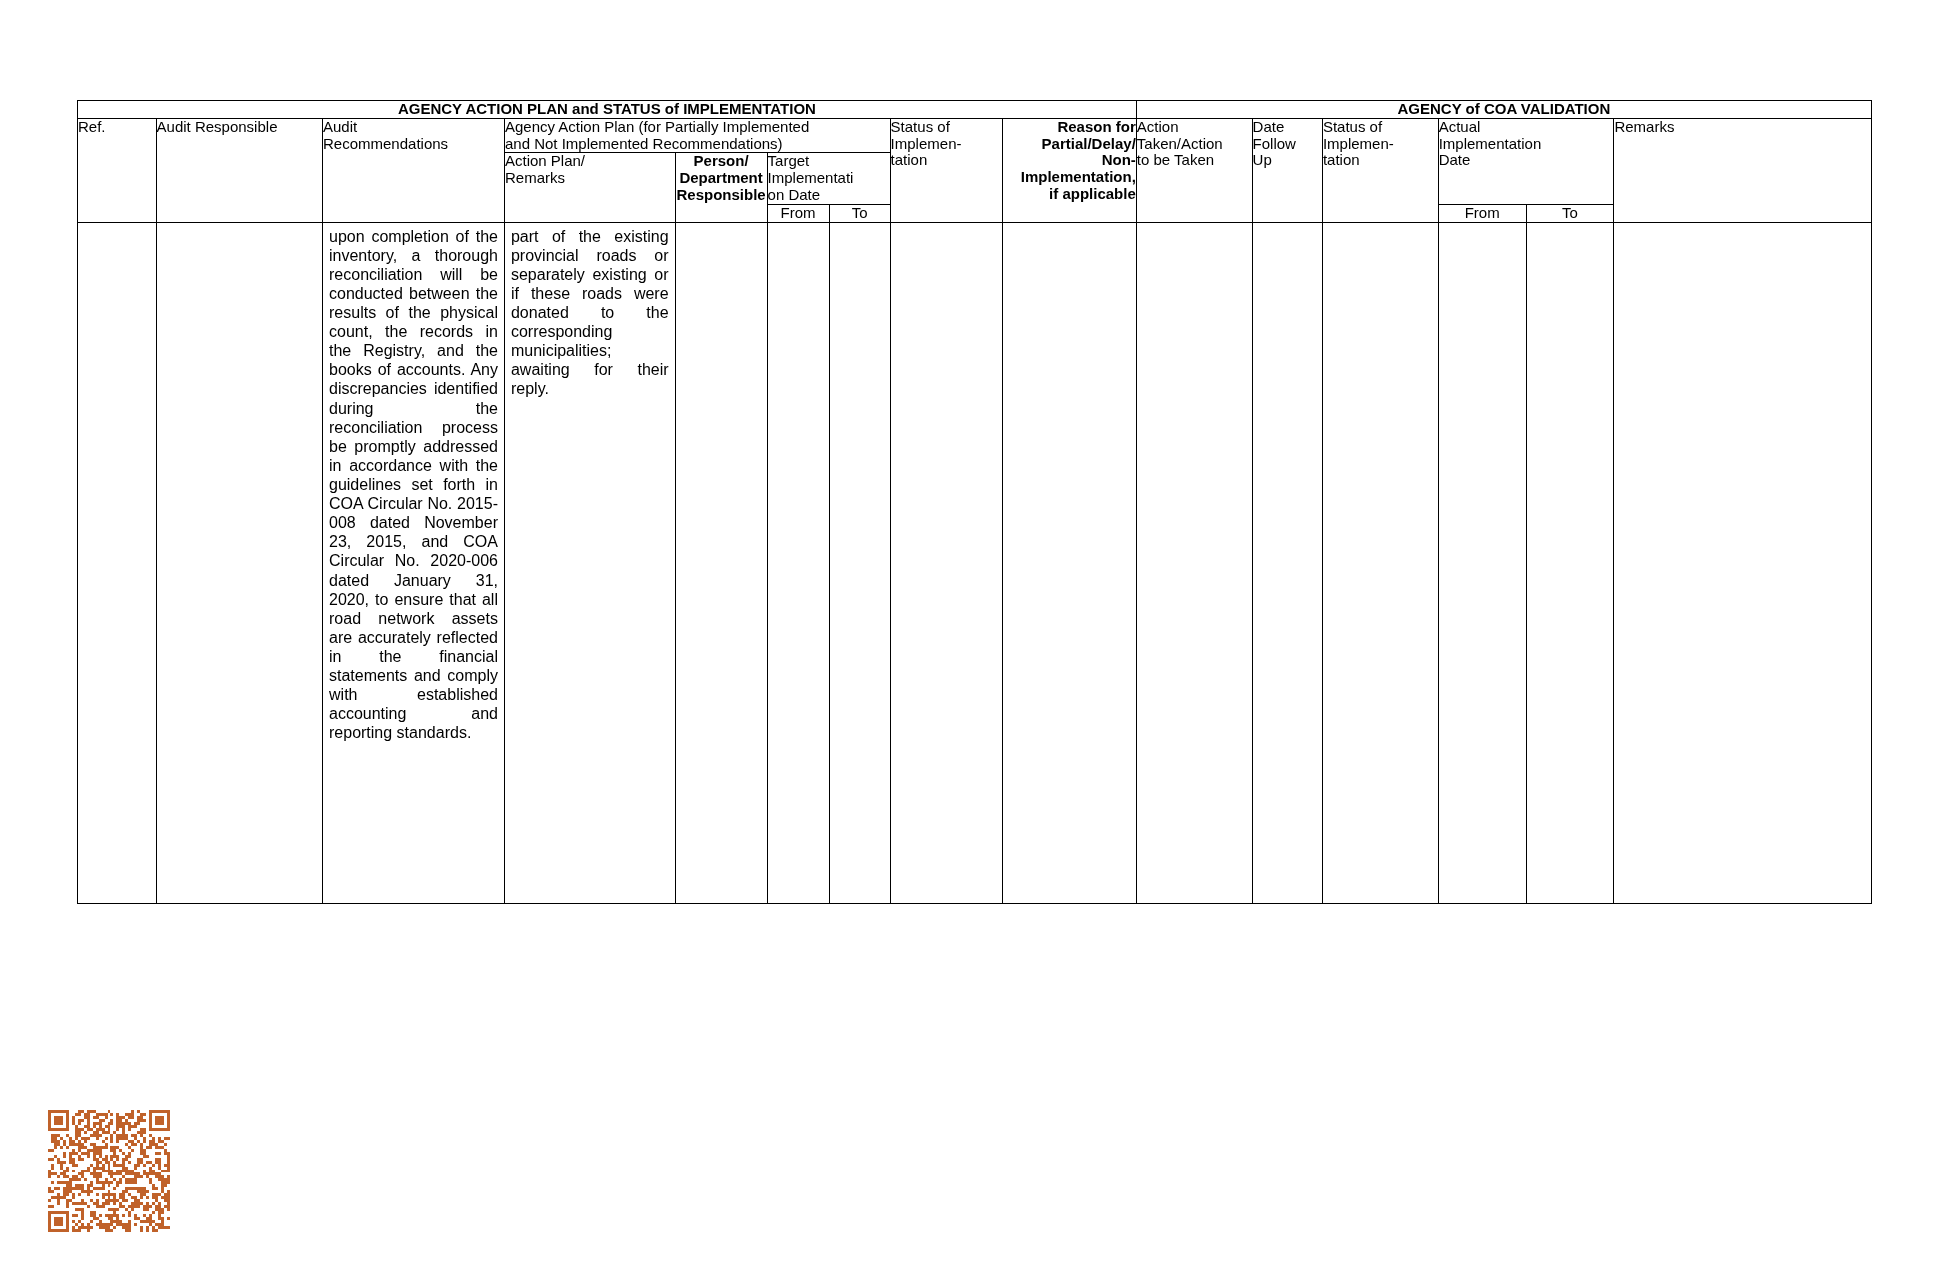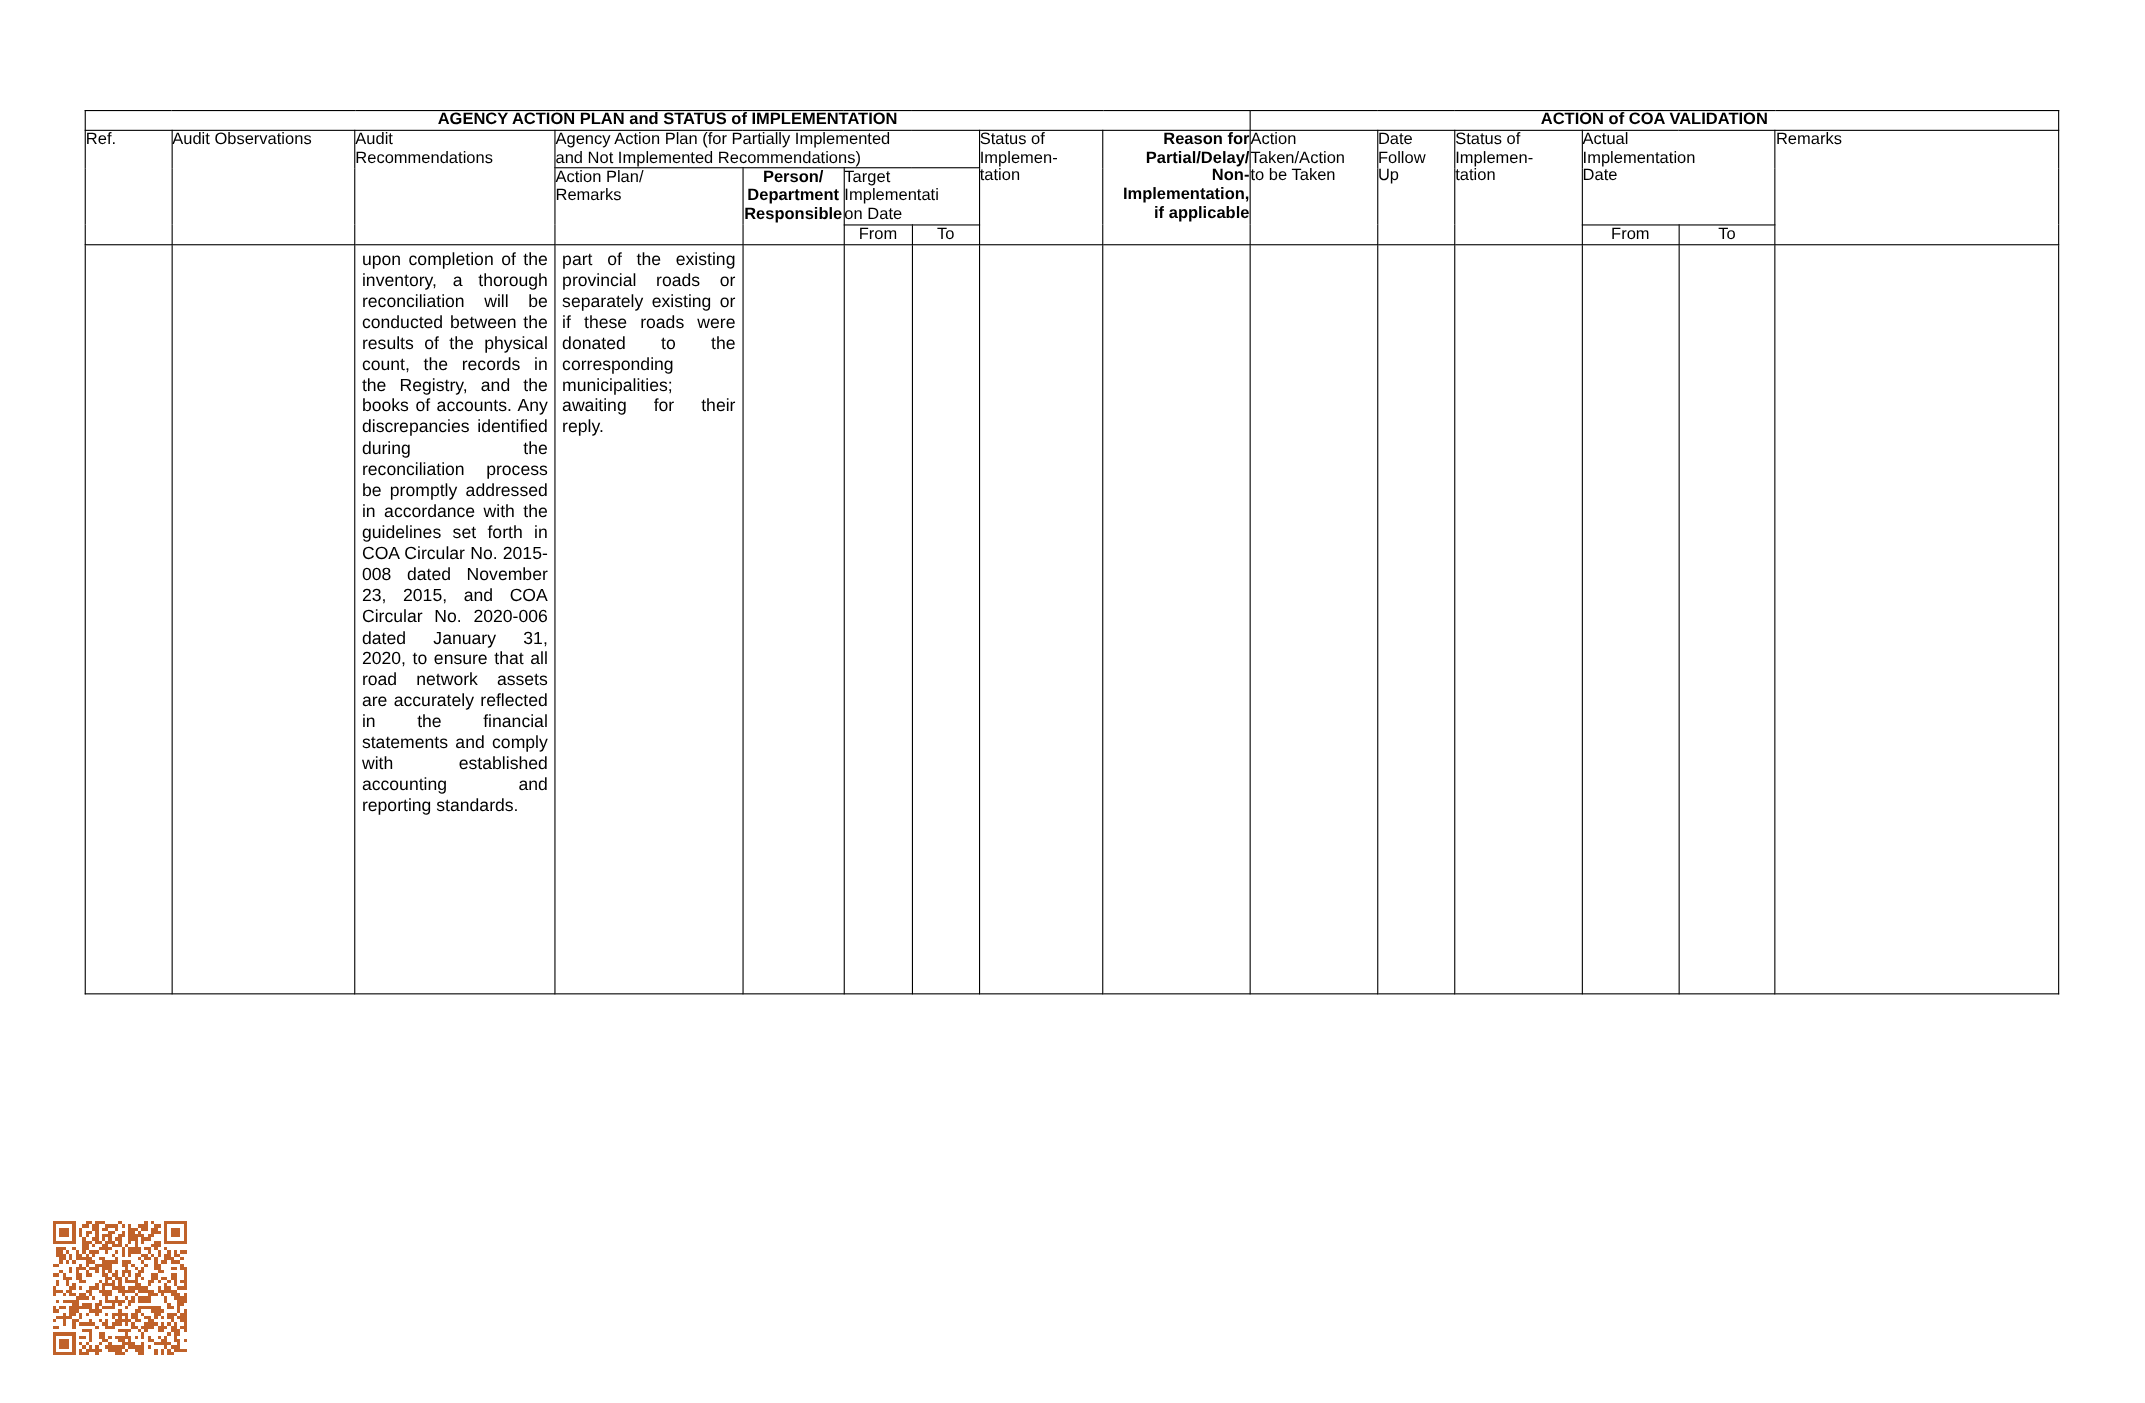--- a/index.html
+++ b/index.html
@@ -126,26 +126,26 @@
       <col style="width:68px">
       <col style="width:112px">
       <col style="width:85px">
       <col style="width:85px">
       <col style="width:249px">
     </colgroup>
 
     <tbody>
         <tr>
       <td class="hdr-band" colspan="9">AGENCY ACTION PLAN and STATUS of IMPLEMENTATION</td>
-      <td class="hdr-band" colspan="6">ACTION of COA VALIDATION</td>
+      <td class="hdr-band" colspan="6">AGENCY of COA VALIDATION</td>
     </tr>
 
     <tr>
       <td class="hdr" rowspan="4"><span>Ref.</span></td>
-      <td class="hdr" rowspan="4"><span>Audit Observations</span></td>
+      <td class="hdr" rowspan="4"><span>Audit Responsible</span></td>
       <td class="hdr" rowspan="4">Audit<br>Recommendations</td>
       <td class="hdr" colspan="4">Agency Action Plan (for Partially Implemented<br>and Not Implemented Recommendations)</td>
       <td class="hdr" rowspan="4">Status of<br>Implemen-<br>tation</td>
       <td class="hdr-xs" rowspan="4">Reason for<br>Partial/Delay/<br>Non-<br>Implementation,<br>if applicable</td>
       <td class="hdr" rowspan="4">Action<br>Taken/Action<br>to be Taken</td>
       <td class="hdr" rowspan="4">Date<br>Follow<br>Up</td>
       <td class="hdr" rowspan="4">Status of<br>Implemen-<br>tation</td>
       <td class="hdr" colspan="2" rowspan="3">Actual<br>Implementation<br>Date</td>
       <td class="hdr" rowspan="4"><span>Remarks</span></td>
     </tr>

